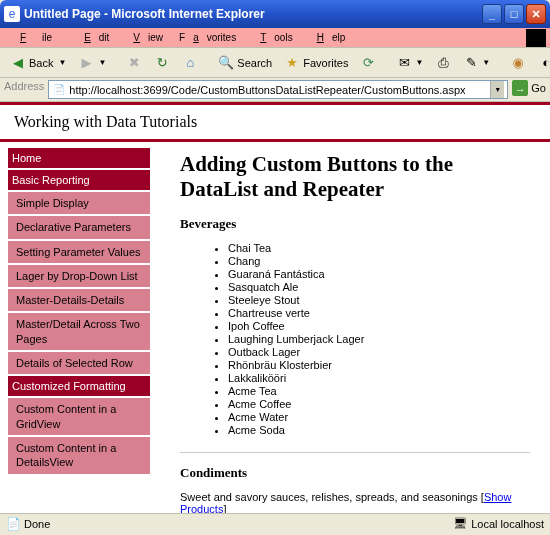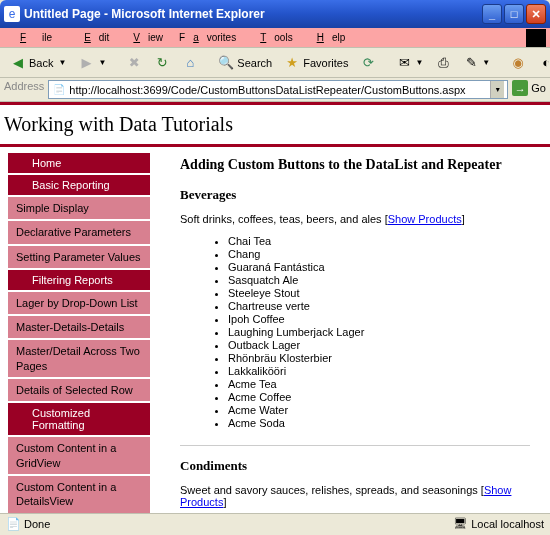--- a/index.html
+++ b/index.html
@@ -19,27 +19,27 @@
 .tbtn .ico{width:16px;height:16px;display:inline-flex;align-items:center;justify-content:center;font-size:13px}
 .sep{width:1px;height:20px;background:#c0c0b0;margin:0 2px}
 .addrbar{height:24px;background:#ece9d8;display:flex;align-items:flex-start;padding:2px 4px;border-bottom:1px solid #c0c0b0;gap:4px}
 .addrbar .lbl{color:#888;font-size:11px}
 .addrbar .addrinput{flex:1;height:19px;border:1px solid #7f9db9;background:#fff;display:flex;align-items:center;padding:0 3px;font-size:11px;overflow:hidden;white-space:nowrap}
 .addrbar .addrinput .pgico{width:14px;height:14px;margin-right:3px;display:inline-flex;align-items:center;justify-content:center;font-size:10px}
 .addrbar .dd{width:14px;height:17px;background:#d0d0c0;border-left:1px solid #aaa;display:flex;align-items:center;justify-content:center;font-size:8px}
 .addrbar .go{display:flex;align-items:center;gap:3px;cursor:pointer}
 .addrbar .go .goico{width:16px;height:16px;background:#4a9a3a;border-radius:2px;display:flex;align-items:center;justify-content:center;color:#fff;font-size:11px}
 .page{background:#fff;height:411px;overflow:auto;border-top:3px solid #a00020}
-.page-header{padding:8px 4px;font-size:20px;font-family:Georgia,serif;border-bottom:3px solid #a00020;font-weight:normal}
+.page-header{padding:8px 14px;font-size:16px;font-family:Georgia,serif;border-bottom:3px solid #a00020;font-weight:normal}
 .page-body{display:flex}
 .sidebar{width:150px;padding:6px 0 6px 8px;font-size:11px}
-.sidebar .hdr{background:#9a0025;color:#fff;padding:4px 24px;margin-bottom:2px}
+.sidebar .hdr{background:#9a0025;color:#fff;padding:4px 4px;margin-bottom:2px}
 .sidebar .sub{background:#d88090;color:#000;padding:4px 8px;margin:0 0 2px 0;line-height:1.3}
 .content{flex:1;padding:10px 20px 10px 30px;font-size:11px}
-.content h1{font-family:Georgia,serif;font-size:14px;font-weight:bold;margin-bottom:14px}
+.content h1{font-family:Georgia,serif;font-size:21px;font-weight:bold;margin-bottom:14px}
 .content h2{font-family:Georgia,serif;font-size:13px;font-weight:bold;margin:10px 0}
 .content p{margin-bottom:10px}
 .content .link{color:#0000ee;text-decoration:underline;cursor:pointer}
 .content ul{margin:6px 0 16px 40px}
 .content ul li{margin:1px 8px}
 .content hr{border:none;border-top:1px solid #ccc;margin:12px 0}
 .statusbar{height:20px;background:#ece9d8;border-top:1px solid #c0c0b0;display:flex;align-items:center;padding:0 6px;font-size:11px}
 .statusbar .sico{width:14px;margin-right:4px;font-size:12px}
 .statusbar .zone{margin-left:auto;display:flex;align-items:center;gap:4px}
 </style>
@@ -133,34 +133,32 @@
 
 <div class="page">
   <div class="page-header">Working with Data Tutorials</div>
   <div class="page-body">
     <div class="sidebar" id="sidebar">
         <div class="hdr">Home</div>
         <div class="hdr">Basic Reporting</div>
         <div class="sub">Simple Display</div>
         <div class="sub">Declarative Parameters</div>
         <div class="sub">Setting Parameter Values</div>
-        <div class="hdr">Filtering Reports</div>
         <div class="sub">Lager by Drop-Down List</div>
         <div class="sub">Master-Details-Details</div>
         <div class="sub">Master/Detail Across Two Pages</div>
         <div class="sub">Details of Selected Row</div>
         <div class="hdr">Customized Formatting</div>
         <div class="sub">Custom Content in a GridView</div>
         <div class="sub">Custom Content in a DetailsView</div>
       </div>
     <div class="content">
       <h1>Adding Custom Buttons to the DataList and Repeater</h1>
       <div id="sections">
           <h2>Beverages</h2>
-          <p>Soft drinks, coffees, teas, beers, and ales [<span class="link">Show Products</span>]</p>
           <ul>
             <li>Chai Tea</li>
             <li>Chang</li>
             <li>Guaraná Fantástica</li>
             <li>Sasquatch Ale</li>
             <li>Steeleye Stout</li>
             <li>Chartreuse verte</li>
             <li>Ipoh Coffee</li>
             <li>Laughing Lumberjack Lager</li>
             <li>Outback Lager</li>

